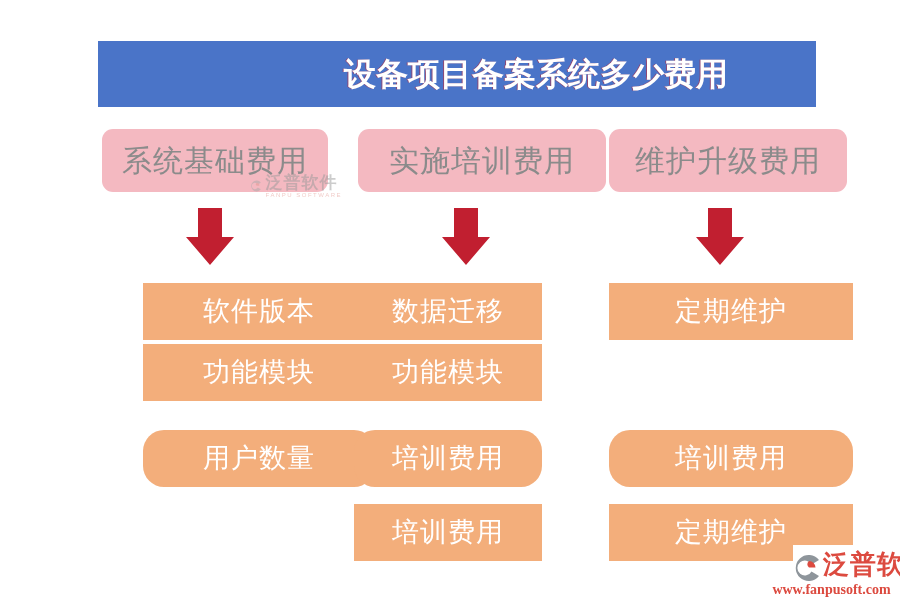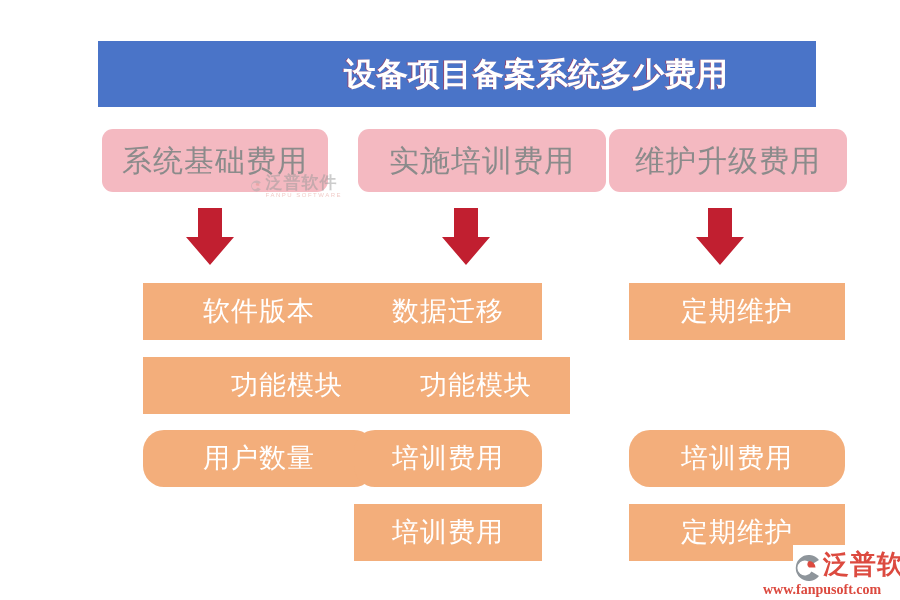--- a/index.html
+++ b/index.html
@@ -34,22 +34,22 @@
   .arrow{position:absolute;top:208px;width:48px;height:57px;}
   .arrow-1{left:186px;} .arrow-2{left:442px;} .arrow-3{left:696px;}
   
   .item-box{
     position:absolute;height:57px;background:var(--item-box,#f3ae7b);
     color:var(--item-text,#ffffff);font-size:27px;letter-spacing:1px;
     text-align:center;line-height:57px;white-space:nowrap;
   }
   .col-1{left:98px;width:232px;margin-left:45px;}
   .col-2{left:354px;width:188px;}
-  .col-3{left:609px;width:216px;margin-left:20px;}
-  .row-1{top:283px;} .row-2{top:357px;padding-left:28px;} .row-3{top:430px;border-radius:21px;} .row-4{top:504px;}
+  .col-3{left:609px;width:244px;}
+  .row-1{top:283px;} .row-2{top:344px;} .row-3{top:430px;border-radius:21px;} .row-4{top:504px;}
   
   .watermark{
     position:absolute;left:250px;top:170px;width:92px;height:32px;
     opacity:.5;display:flex;align-items:center;
   }
   .watermark .wm-text{margin-left:3px;}
   .wm-brand{
     font-size:17px;color:#9a9a9a;letter-spacing:1px;line-height:18px;
     font-weight:bold;white-space:nowrap;
   }
@@ -61,21 +61,21 @@
   .footer-logo{
     position:absolute;left:793px;top:545px;width:107px;height:55px;background:#fff;
   }
   .footer-logo .logo-mark{position:absolute;left:0;top:8px;width:30px;height:30px;}
   .footer-brand{
     position:absolute;left:30px;top:4px;width:77px;text-align:left;
     font-size:26px;font-weight:bold;color:var(--brand-red,#dc4a3f);
     letter-spacing:1px;line-height:32px;white-space:nowrap;
   }
   .footer-url{
-    position:absolute;left:-30px;top:37px;width:137px;text-align:left;
+    position:absolute;left:-30px;top:37px;width:137px;text-align:center;
     font-size:14px;font-weight:bold;color:var(--brand-red,#dc4a3f);
     font-family:"Liberation Serif","DejaVu Serif",serif;white-space:nowrap;
   }
 </style>
 </head>
 <body>
 
 <div id="canvas">
 
   <div class="header-bar">

